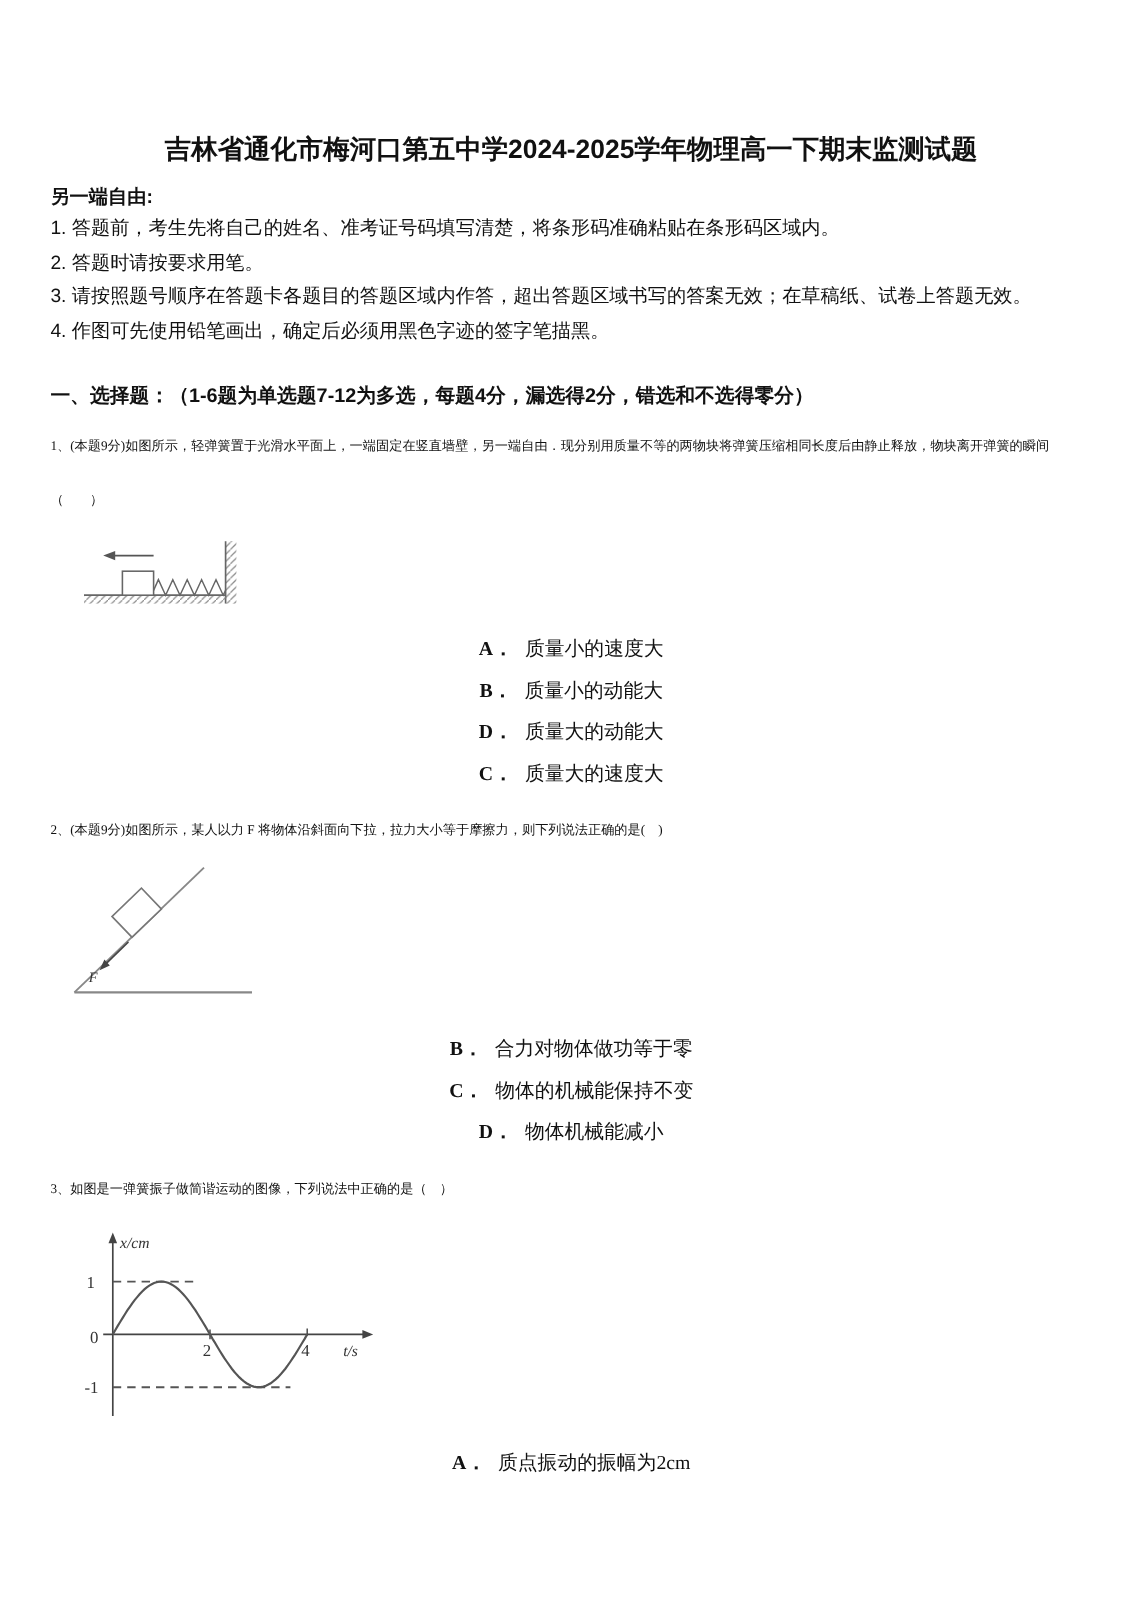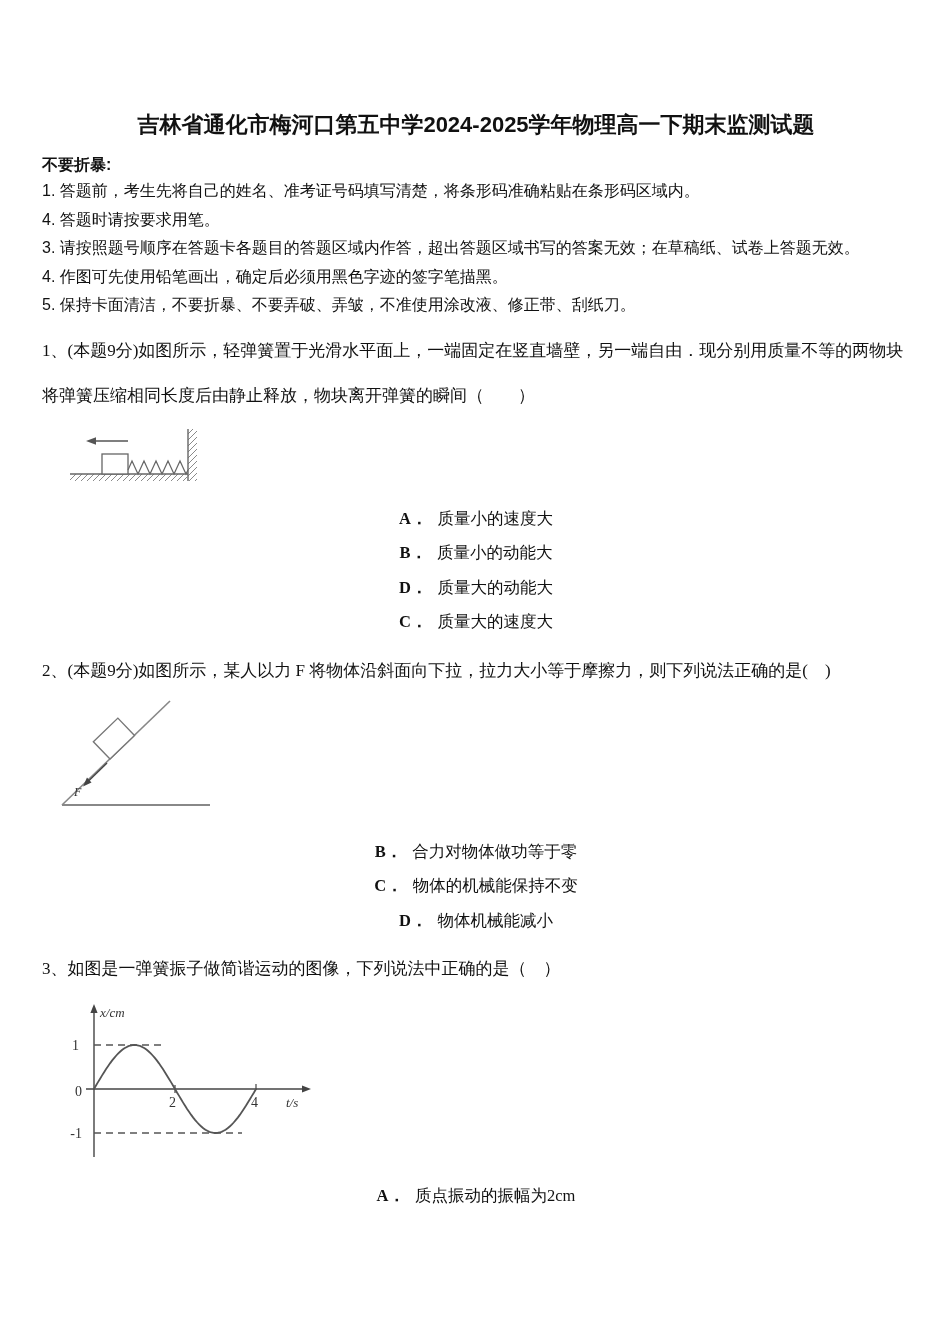--- a/index.html
+++ b/index.html
@@ -12,49 +12,49 @@
 
   .notice-heading{margin-top:15px;font-size:16px;font-weight:600;line-height:24px;
                   font-family:"Liberation Sans","DejaVu Sans",sans-serif;}
   .notice-item{font-size:16px;line-height:28.5px;
                font-family:"Liberation Sans","DejaVu Sans",sans-serif;}
 
   .section-heading{margin-top:27px;font-size:16.5px;font-weight:600;line-height:24px;
                    font-family:"Liberation Sans","DejaVu Sans",sans-serif;}
 
   .question{margin-top:8px;}
-  .stem{margin:0;font-size:17px;line-height:45px;}
+  .stem{margin:0;font-size:11px;line-height:45px;}
   .stem .q-no{font-family:"Liberation Serif",serif;}
 
   .fig1{display:block;margin:6px 0 16px 18px;}
   .fig2{display:block;margin:0 0 20px 8px;}
   .fig3{display:block;margin:6px 0 10px 10px;}
 
   .options{margin-top:2px;text-align:center;}
   .option{font-size:16.5px;line-height:34.5px;white-space:nowrap;}
   .opt-label{font-weight:bold;margin-right:10px;font-family:"Liberation Serif",serif;}
 
   svg text{font-family:"Liberation Serif",serif;fill:#333;}
 </style>
 </head>
 <body>
 
 <div class="page">
 
   <h1 class="title">吉林省通化市梅河口第五中学2024-2025学年物理高一下期末监测试题</h1>
 
   <div class="notice">
-    <div class="notice-heading">不要折暴:</div>
+    <div class="notice-heading">另一端自由:</div>
     <div class="notice-item">1. 答题前，考生先将自己的姓名、准考证号码填写清楚，将条形码准确粘贴在条形码区域内。</div>
-    <div class="notice-item">4. 答题时请按要求用笔。</div>
+    <div class="notice-item">2. 答题时请按要求用笔。</div>
     <div class="notice-item">3. 请按照题号顺序在答题卡各题目的答题区域内作答，超出答题区域书写的答案无效；在草稿纸、试卷上答题无效。</div>
     <div class="notice-item">4. 作图可先使用铅笔画出，确定后必须用黑色字迹的签字笔描黑。</div>
-    <div class="notice-item">5. 保持卡面清洁，不要折暴、不要弄破、弄皱，不准使用涂改液、修正带、刮纸刀。</div>
   </div>
 
+  <div class="section-heading">一、选择题：（1-6题为单选题7-12为多选，每题4分，漏选得2分，错选和不选得零分）</div>
 
   <div class="question">
     <p class="stem"><span class="q-no">1、</span><span>(本题9分)如图所示，轻弹簧置于光滑水平面上，一端固定在竖直墙壁，另一端自由．现分别用质量不等的两物块将弹簧压缩相同长度后由静止释放，物块离开弹簧的瞬间（　　）</span></p>
 
     <svg class="fig1" width="150" height="62" viewBox="0 0 150 62">
       <defs>
         <pattern id="hatch" width="6" height="6" patternUnits="userSpaceOnUse">
           <path d="M0 6 L6 0" stroke="#8a8a8a" stroke-width="1"></path>
         </pattern>
       </defs>

